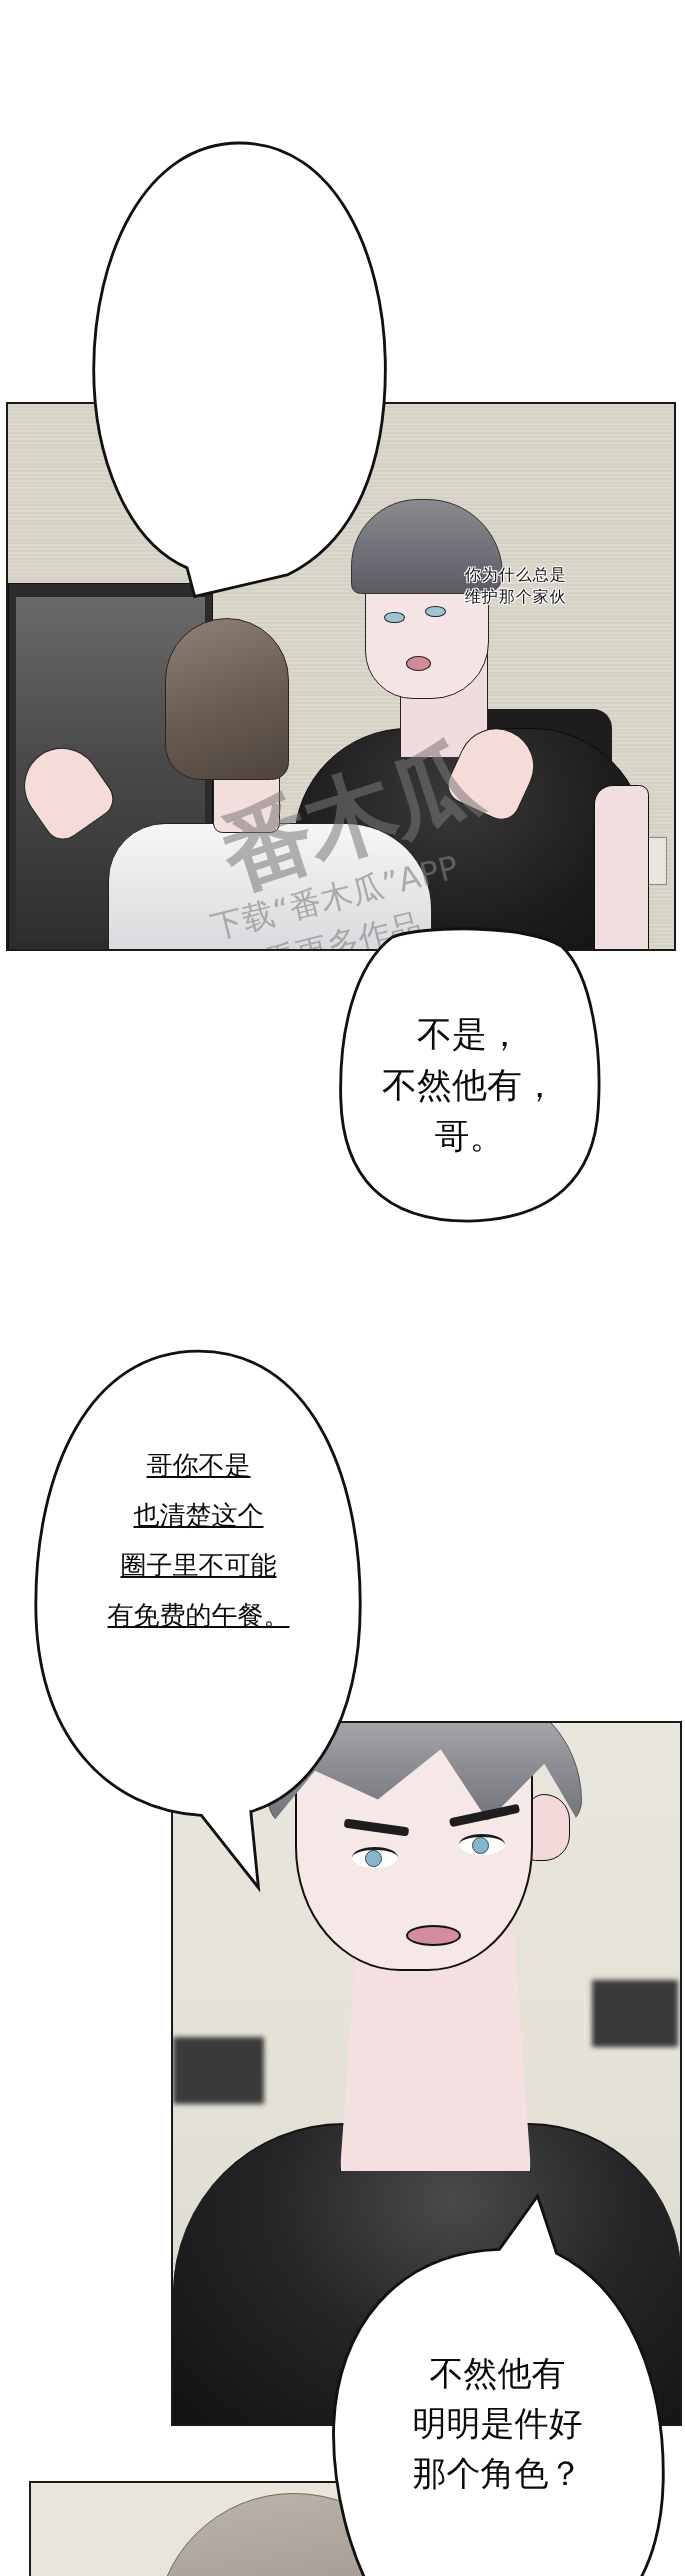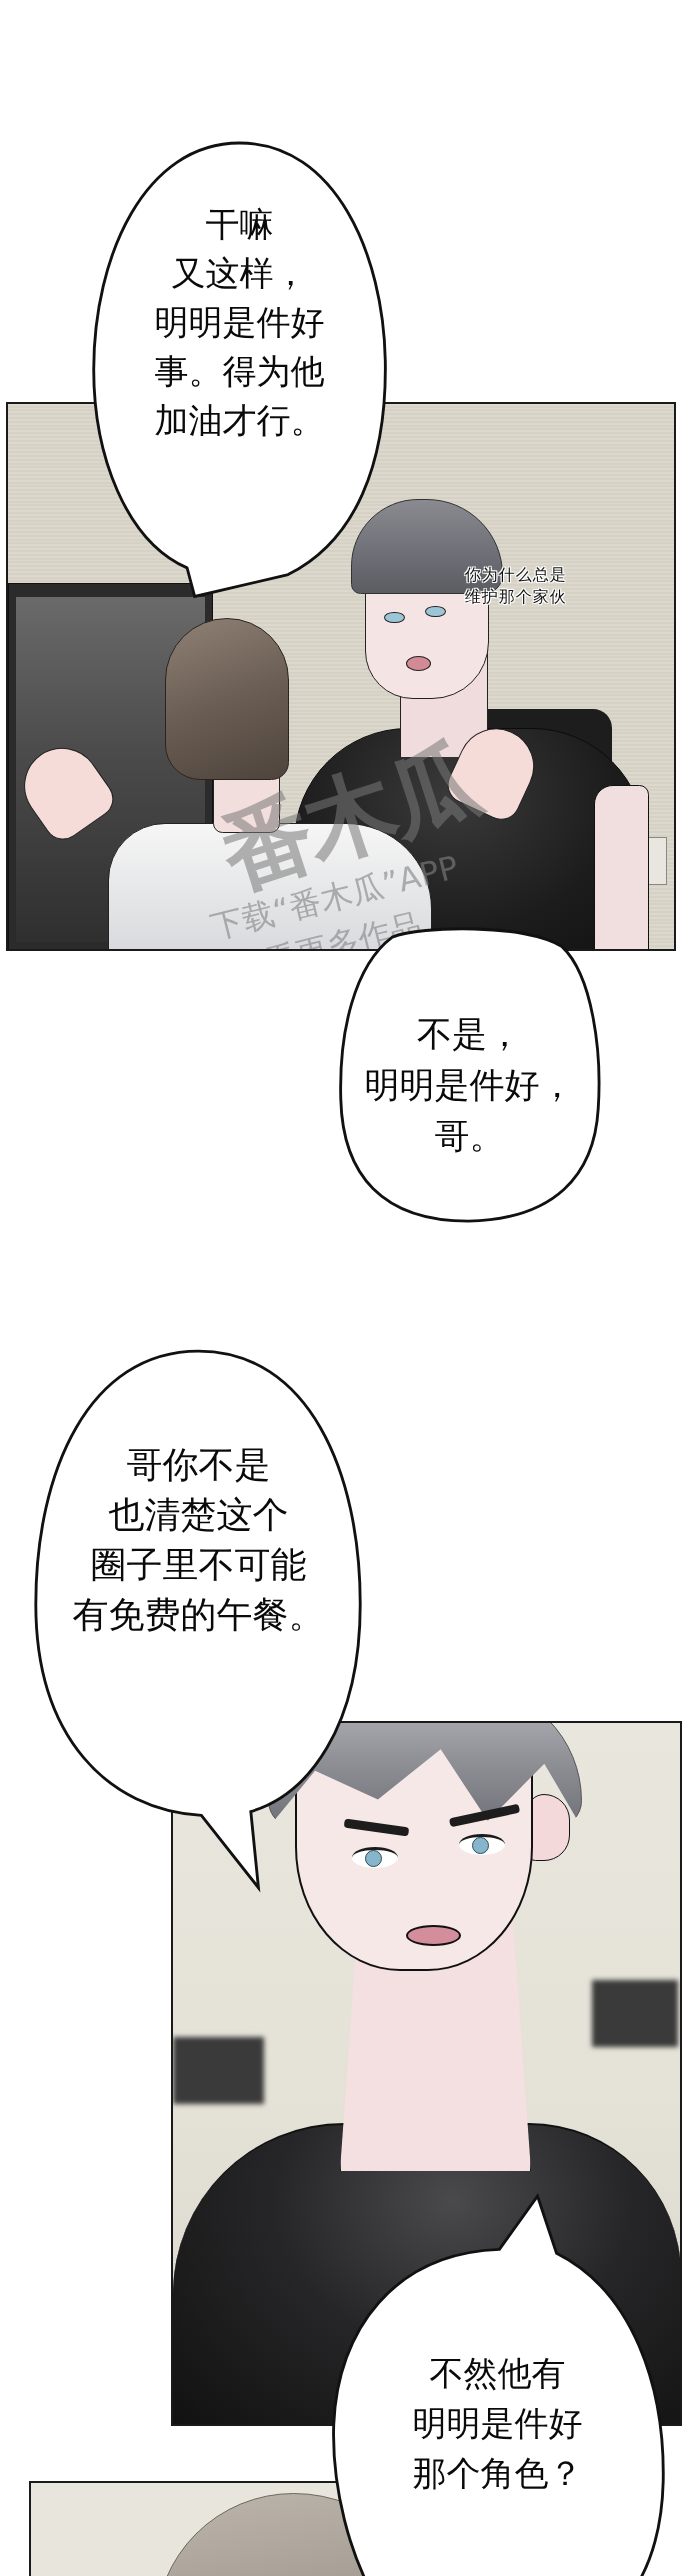--- a/index.html
+++ b/index.html
@@ -92,21 +92,21 @@
   .bubble-text { position: absolute; left: 0; width: 100%; text-align: center; color: #0a0a0a;
     font-family: "DejaVu Sans", sans-serif; font-weight: 400; white-space: pre; }
 
   #bubble-1 { left: 88px; top: 141px; width: 303px; height: 467px; }
   #bubble-1 .bubble-text { top: 59px; font-size: 34px; line-height: 49px; }
 
   #bubble-2 { left: 335px; top: 918px; width: 269px; height: 307px; }
   #bubble-2 .bubble-text { top: 91px; font-size: 35px; line-height: 51px; }
 
   #bubble-3 { left: 32px; top: 1347px; width: 333px; height: 541px; }
-  #bubble-3 .bubble-text { top: 93px; font-size: 36px; line-height: 50px; }
+  #bubble-3 .bubble-text { top: 93px; font-size: 26px; line-height: 50px; text-decoration: underline; }
 
   #bubble-4 { left: 328px; top: 2196px; width: 339px; height: 381px; }
   #bubble-4 .bubble-text { top: 152px; font-size: 34px; line-height: 50px; }
 </style>
 </head>
 <body>
 
 <div class="panel" id="panel-1">
   <div class="abs" id="p1-monitor">
     <div class="abs" id="p1-monitor-screen"></div>
@@ -157,33 +157,28 @@
 </div>
 
 <div class="panel" id="panel-3">
   <div class="abs" id="p3-hair"></div>
 </div>
 
 <div class="bubble" id="bubble-1">
   <svg width="303" height="467" viewBox="0 0 318 490">
     <path d="M159 2 C 260 2, 310 120, 312 230 C 314 340, 280 420, 210 455 L 112 478 L 104 448 C 40 420, 6 330, 6 240 C 6 120, 60 2, 159 2 Z" fill="#fff" stroke="#111" stroke-width="3"></path>
   </svg>
-  <div class="bubble-text">干嘛
-又这样，
-明明是件好
-事。得为他
-加油才行。</div>
 </div>
 
 <div class="bubble" id="bubble-2">
   <svg width="269" height="307" viewBox="0 0 282 322">
     <path d="M60 20 C 90 8, 200 6, 238 30 C 270 60, 280 140, 276 200 C 272 270, 230 316, 140 318 C 50 318, 8 270, 6 190 C 4 120, 20 50, 60 20 Z" fill="#fff" stroke="#111" stroke-width="3"></path>
   </svg>
   <div class="bubble-text">不是，
-明明是件好，
+不然他有，
 哥。</div>
 </div>
 
 <div class="bubble" id="bubble-3">
   <svg width="333" height="541" viewBox="0 0 350 568">
     <path d="M175 4 C 290 4, 345 130, 345 270 C 345 400, 290 470, 230 488 L 238 568 L 178 492 C 80 486, 4 410, 4 270 C 4 130, 60 4, 175 4 Z" fill="#fff" stroke="#111" stroke-width="3"></path>
   </svg>
   <div class="bubble-text">哥你不是
 也清楚这个
 圈子里不可能

